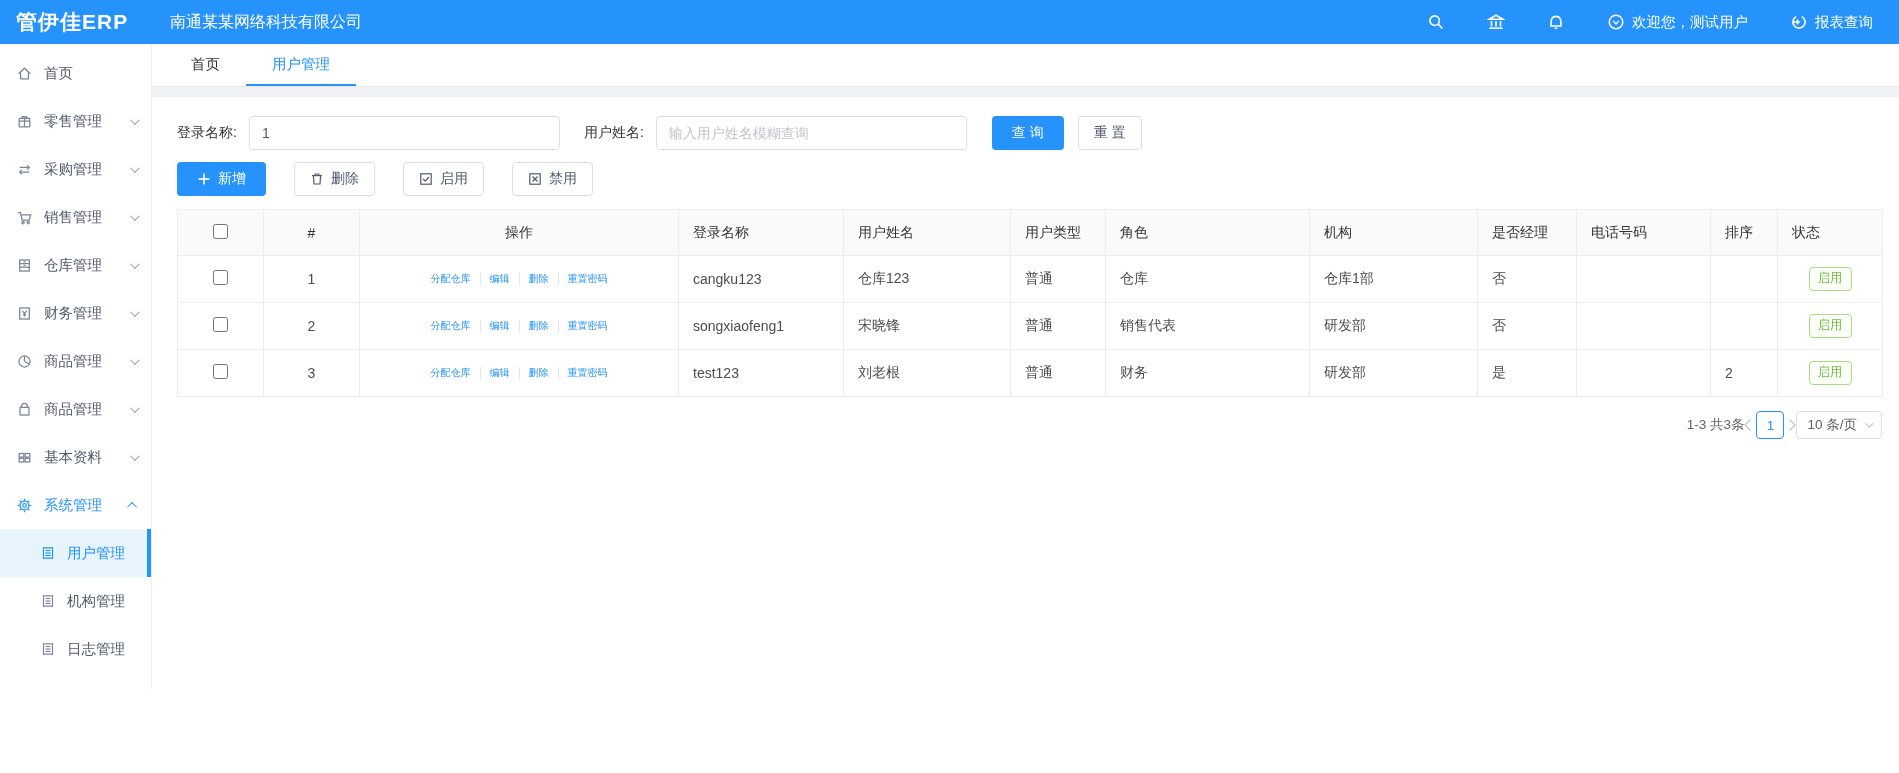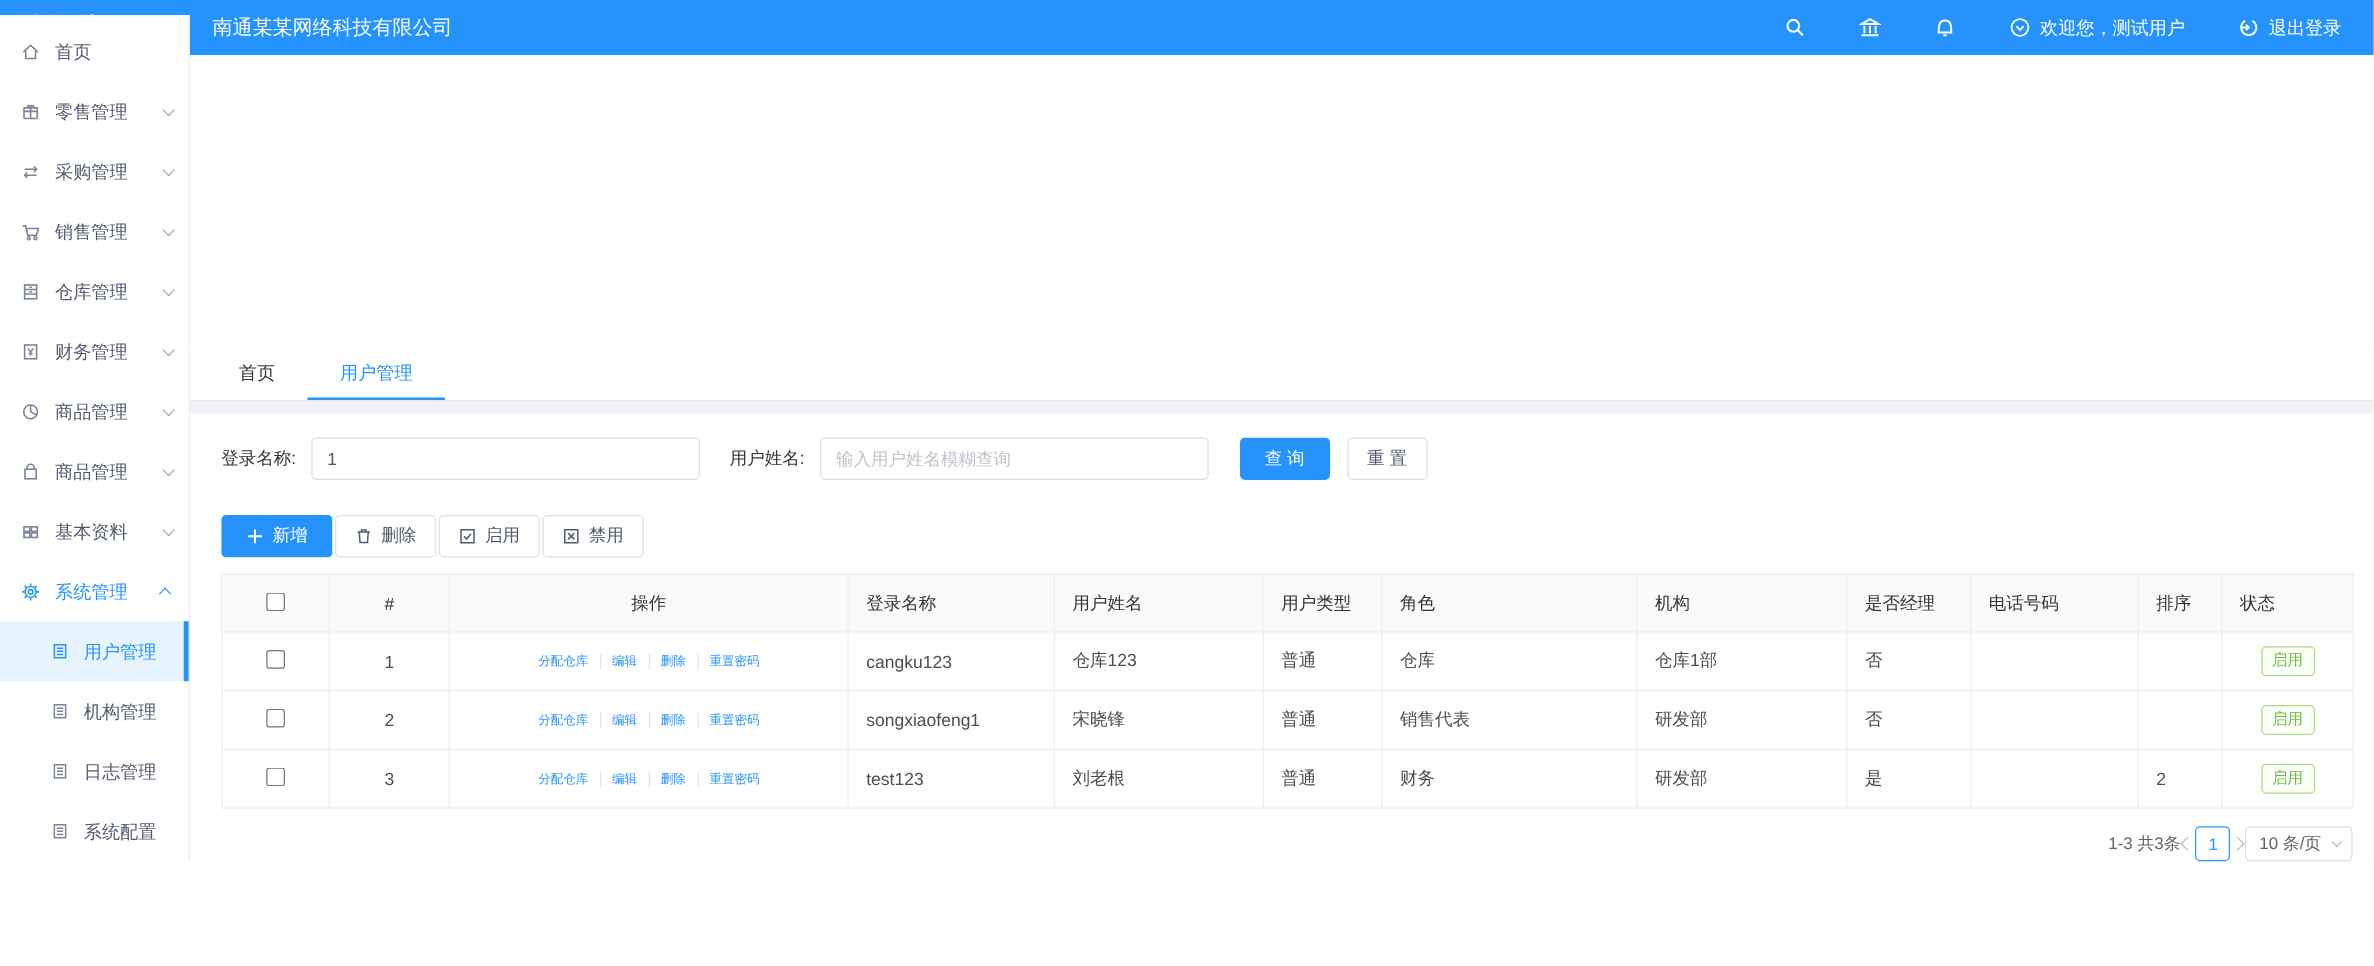--- a/index.html
+++ b/index.html
@@ -8,21 +8,21 @@
 
   
   .header { height:44px; background:#2593fb; display:flex; align-items:center; color:#fff; }
   .logo { width:152px; padding-left:16px; font-size:21px; font-weight:bold; letter-spacing:1px; white-space:nowrap; }
   .company { font-size:16px; margin-left:18px; }
   .header-right { margin-left:auto; display:flex; align-items:center; gap:42px; padding-right:26px; }
   .hicon { width:18px; height:18px; display:block; cursor:pointer; }
   .hgroup { display:flex; align-items:center; gap:7px; cursor:pointer; font-size:14.5px; }
 
   
-  .app { display:flex; height:645px;align-items:flex-end; }
+  .app { display:flex; height:645px; }
 
   
   .sidebar { width:152px; min-width:152px; background:#fff; border-right:1px solid #ececec; padding-top:5px; overflow:hidden; }
   .side-item { height:48px; display:flex; align-items:center; padding:0 14px 0 16px; gap:11px;
     color:#515a6e; font-size:14.5px; cursor:pointer; position:relative; }
   .side-item svg { width:17px; height:17px; color:#7a8599; flex:none; }
   .side-item .lbl { white-space:nowrap; }
   .side-item .chev { margin-left:auto; }
   .chev { width:7px; height:7px; border-right:1.4px solid #9aa3b2; border-bottom:1.4px solid #9aa3b2; flex:none; }
   .chev.down { transform:rotate(45deg) translateY(-2px); }
@@ -51,21 +51,21 @@
     font-size:14px; color:#555; outline:none; font-family:inherit; }
   .finput::placeholder { color:#c0c4cc; }
   .btn { height:34px; border-radius:4px; font-size:14px; display:inline-flex; align-items:center; justify-content:center;
     cursor:pointer; border:1px solid transparent; font-family:inherit; white-space:nowrap; }
   .btn-primary { background:#2593fb; color:#fff; padding:0 19px; }
   .btn-plain { background:#fff; color:#515a6e; border-color:#dcdee2; padding:0 15px; }
   .search-btn { margin-left:25px; }
   .reset-btn { margin-left:14px; }
 
   
-  .toolbar { margin-top:28px; display:flex; gap:2px; }
+  .toolbar { margin-top:12px; display:flex; gap:28px; }
   .btn svg { width:14px; height:14px; margin-right:7px; }
   .btn-plain svg { color:#515a6e; }
 
   
   table.grid { margin-top:13px; border-collapse:collapse; table-layout:fixed; width:1705px; }
   .grid th, .grid td { border:1px solid #ebeef1; font-weight:normal; overflow:hidden; white-space:nowrap; }
   .grid th { background:#fafafa; height:46px; font-size:14px; color:#333; font-weight:500; text-align:left; padding:0 14px; }
   .grid td { height:47px; font-size:14px; color:#4d4d4d; padding:0 14px; background:#fff; }
   .grid th.c, .grid td.c { text-align:center; padding:0; }
   .grid input[type=checkbox] { width:15px; height:15px; accent-color:#2593fb; cursor:pointer; }
@@ -114,21 +114,21 @@
           <polyline points="5.5,7 8,9.8 10.5,7"></polyline>
       </svg>
       <span>欢迎您，测试用户</span>
     </div>
     <div class="hgroup">
       <svg class="hicon" viewBox="0 0 16 16" fill="none" stroke="#fff" stroke-width="1.4">
         <path d="M10.5 3.2 A5.4 5.4 0 1 1 5.5 3.2"></path>
           <line x1="2" y1="8" x2="8" y2="8"></line>
           <polyline points="6,6 8,8 6,10"></polyline>
       </svg>
-      <span>退出登录</span>
+      <span>报表查询</span>
     </div>
   </div>
 </div>
 
 <div class="app">
 
   <div class="sidebar">
     <div class="side-item">
       <svg viewBox="0 0 16 16" fill="none" stroke="currentColor" stroke-width="1.2">
           <path d="M2.5 8.2 L8 3 L13.5 8.2"></path>

